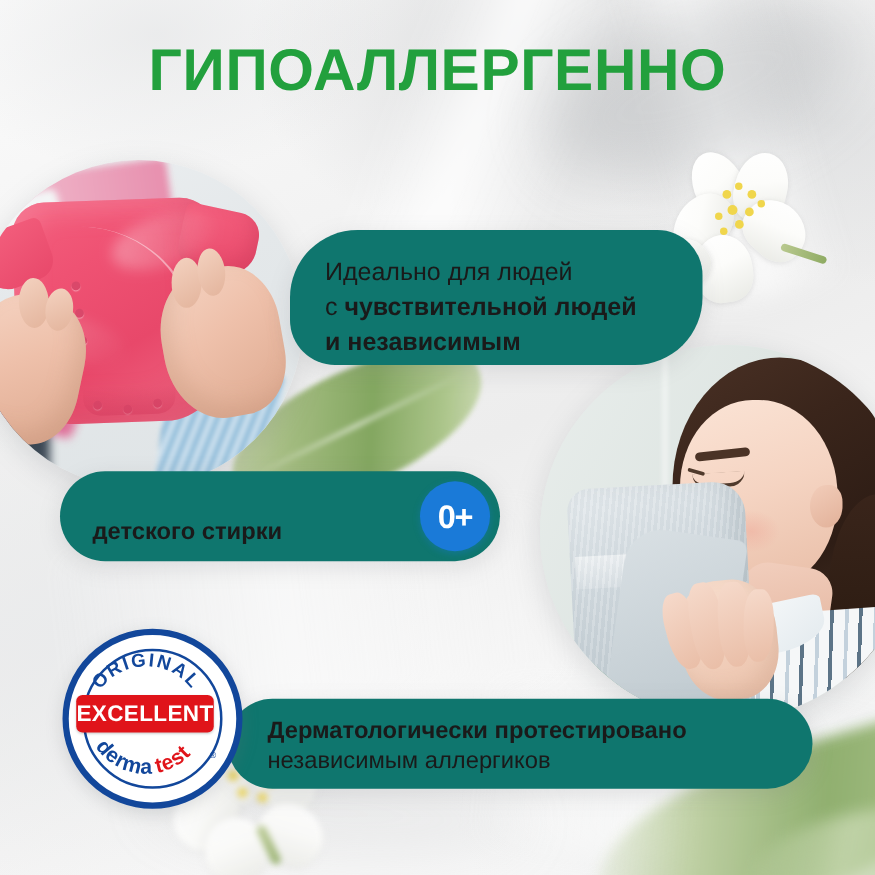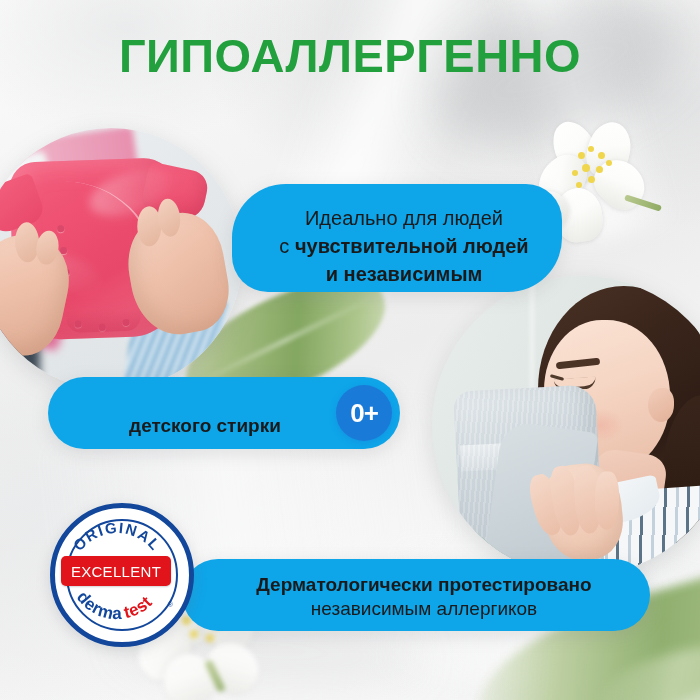--- a/index.html
+++ b/index.html
@@ -206,23 +206,22 @@
     background:linear-gradient(160deg,#f7ddcd,#ecc3ac);transform:rotate(-6deg);
     box-shadow:inset -6px -8px 16px rgba(196,152,128,.3);}
   .w-finger{position:absolute;border-radius:40% 40% 46% 46%;background:linear-gradient(160deg,#f6dacb,#e9bda6);}
   .w-hand .wf1{left:-10px;top:6px;width:26px;height:62px;transform:rotate(-9deg);}
   .w-hand .wf2{left:10px;top:0px;width:26px;height:70px;transform:rotate(-4deg);}
   .w-hand .wf3{left:32px;top:2px;width:26px;height:68px;transform:rotate(2deg);}
   .w-hand .wf4{left:52px;top:10px;width:24px;height:58px;transform:rotate(7deg);}
 
   
   .bubble{
-    position:absolute;background:#0ea5e9;
+    position:absolute;background:#0f766e;
     box-shadow:0 5px 18px rgba(120,124,128,.18);
-    text-align:center;
   }
   .bubble-text{color:#1a1a1a;}
   .b1{left:232px;top:184px;width:330px;height:108px;border-radius:54px 36px 54px 36px;}
   .b1 .bubble-text{
     position:absolute;left:28px;top:20px;right:14px;
     font-size:20px;line-height:28px;
   }
   .b2{left:48px;top:377px;width:352px;height:72px;border-radius:36px;display:flex;align-items:center;}
   .b2 .bubble-text{
     margin-left:26px;font-size:19px;line-height:25px;flex:1;
@@ -253,21 +252,21 @@
     position:absolute;left:11px;top:11px;right:11px;bottom:11px;
     border-radius:50%;border:2px solid #12479b;
   }
   .seal-band{
     position:absolute;left:6px;top:48px;width:110px;height:30px;
     background:#e0141a;border-radius:5px;
     display:flex;align-items:center;justify-content:center;
     box-shadow:0 1px 2px rgba(0,0,0,.18);
   }
   .seal-band span{
-    color:#ffffff;font-size:15px;font-weight:normal;letter-spacing:.3px;
+    color:#ffffff;font-size:18px;font-weight:bold;letter-spacing:.3px;
   }
   .arc-text{position:absolute;left:0;top:0;width:124px;height:124px;}
   .arc-text text{font-family:"Liberation Sans",sans-serif;font-weight:bold;}
   .seal-reg{position:absolute;right:16px;bottom:34px;font-size:7px;color:#12479b;}
 </style>
 </head>
 <body>
 
 <div class="poster">
 

